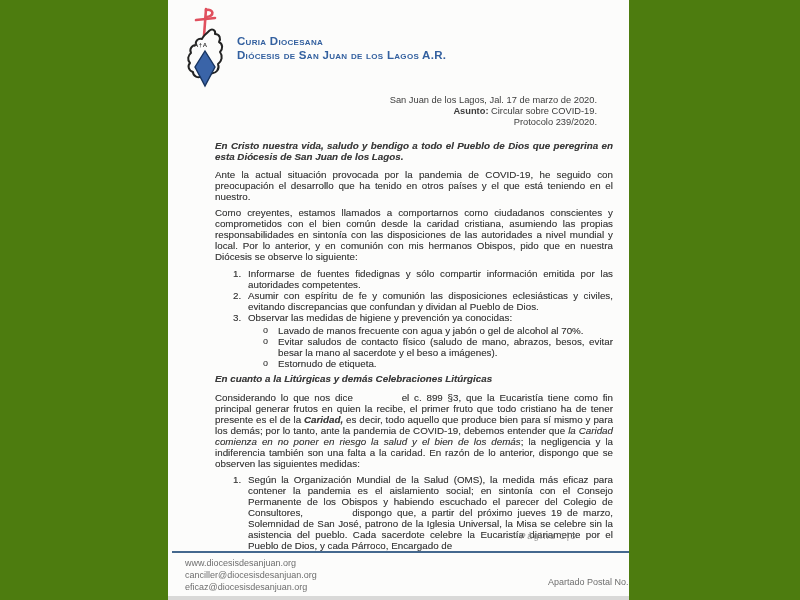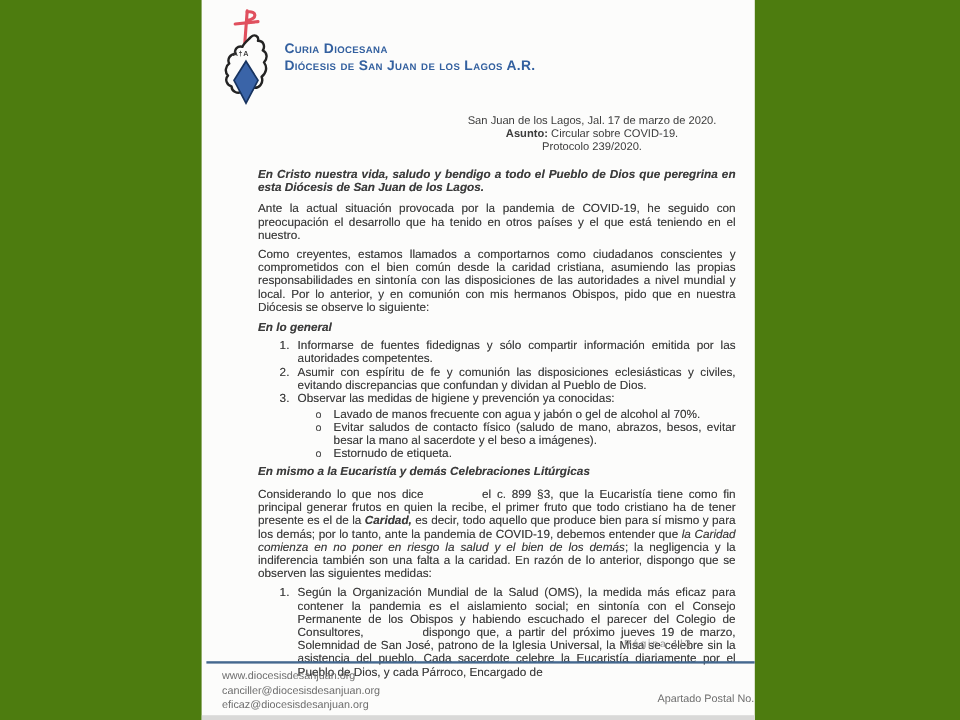--- a/index.html
+++ b/index.html
@@ -11,21 +11,21 @@
            background:#fcfcfb; overflow:hidden; color:#3b3b3b; }
 
   
   .logo { position:absolute; left:15px; top:5px; width:54px; height:92px; }
   .org  { position:absolute; left:69px; top:35px; color:#33609f; font-weight:bold;
           font-variant:small-caps; letter-spacing:.3px; }
   .org .l1 { font-size:11.5px; line-height:13px; }
   .org .l2 { font-size:11.5px; line-height:14px; }
 
   
-  .meta { position:absolute; top:95px; right:32px; text-align:center;
+  .meta { position:absolute; top:95px; right:32px; text-align:right;
           font-size:9.3px; line-height:11px; color:#3c3c3c; }
   .meta .b { font-weight:bold; }
 
   
   .content { position:absolute; left:47px; top:140px; width:398px;
              font-size:9.8px; line-height:11px; text-align:justify;
              color:#3b3b3b; text-shadow:0 0 .4px rgba(40,40,40,.45); }
   .content p { margin:0 0 5px; }
   p.greeting { font-weight:bold; font-style:italic; margin-bottom:7px; }
   .content p.p2 { margin-bottom:6px; }
@@ -91,21 +91,20 @@
       <div>Protocolo 239/2020.</div>
     </div>
 
     <div class="content">
 
       <p class="greeting">En Cristo nuestra vida, saludo y bendigo a todo el Pueblo de Dios que peregrina en esta Diócesis de San Juan de los Lagos.</p>
 
       <p class="p1">Ante la actual situación provocada por la pandemia de COVID-19, he seguido con preocupación el desarrollo que ha tenido en otros países y el que está teniendo en el nuestro.</p>
       <p class="p2">Como creyentes, estamos llamados a comportarnos como ciudadanos conscientes y comprometidos con el bien común desde la caridad cristiana, asumiendo las propias responsabilidades en sintonía con las disposiciones de las autoridades a nivel mundial y local. Por lo anterior, y en comunión con mis hermanos Obispos, pido que en nuestra Diócesis se observe lo siguiente:</p>
 
-      <h3 class="h">En lo general</h3>
 
       <div class="oli">
         <span class="num">1.</span>
         <span class="t">Informarse de fuentes fidedignas y sólo compartir información emitida por las autoridades competentes.</span>
       </div>
       <div class="oli">
         <span class="num">2.</span>
         <span class="t">Asumir con espíritu de fe y comunión las disposiciones eclesiásticas y civiles, evitando discrepancias que confundan y dividan al Pueblo de Dios.</span>
       </div>
       <div class="oli">
@@ -121,21 +120,21 @@
         <div class="sub">
           <span class="mark">o</span>
           <span class="t">Evitar saludos de contacto físico (saludo de mano, abrazos, besos, evitar besar la mano al sacerdote y el beso a imágenes).</span>
         </div>
         <div class="sub">
           <span class="mark">o</span>
           <span class="t">Estornudo de etiqueta.</span>
         </div>
       </div>
 
-      <h3 class="h h2">En mismo a la Eucaristía y demás Celebraciones Litúrgicas</h3>
+      <h3 class="h h2">En cuanto a la Litúrgicas y demás Celebraciones Litúrgicas</h3>
 
       <p class="consideration"><span>Considerando lo que nos dice </span><span class="bold">el c. 899 §3, que la Eucaristía tiene como fin principal generar frutos en quien la recibe, el primer fruto que todo cristiano ha de tener presente es el de la </span><span class="bi">Caridad,</span><span> es decir, todo aquello que produce bien para sí mismo y para los demás; por lo tanto, ante la pandemia de COVID-19, debemos entender que </span><span class="ital">la Caridad comienza en no poner en riesgo la salud y el bien de los demás</span><span>; la negligencia y la indiferencia también son una falta a la caridad. En razón de lo anterior, dispongo que se observen las siguientes medidas:</span></p>
 
       <div class="oli measures">
         <span class="num">1.</span>
         <span class="t"><span>Según la Organización Mundial de la Salud (OMS), la medida más eficaz para contener la pandemia es el aislamiento social; en sintonía con el Consejo Permanente de los Obispos y habiendo escuchado el parecer del Colegio de Consultores, </span><span class="bold">dispongo que, a partir del próximo jueves 19 de marzo, Solemnidad de San José, patrono de la Iglesia Universal, la Misa se celebre sin la asistencia del pueblo.</span><span> Cada sacerdote celebre la Eucaristía diariamente por el Pueblo de Dios, y cada Párroco, Encargado de</span></span>
       </div>
     </div>
 
     <div class="pagenum">Página 1|3</div>

